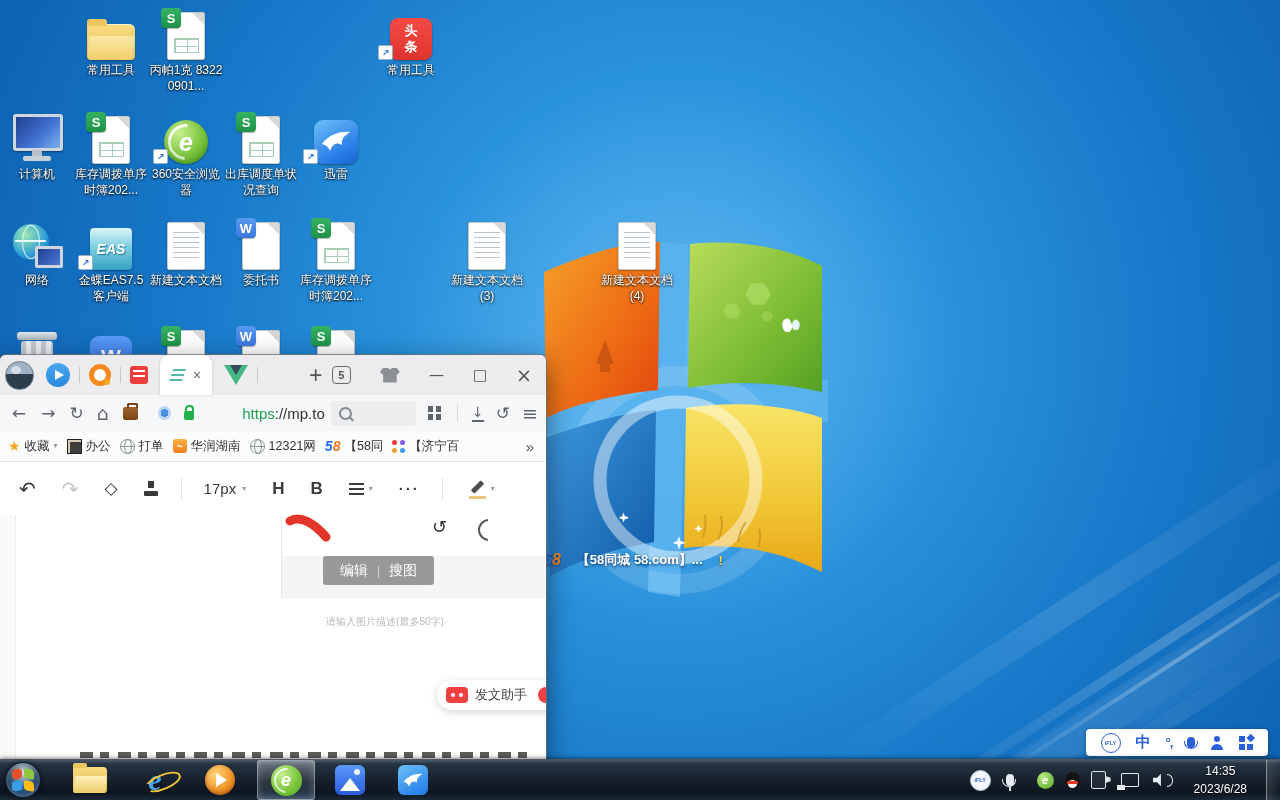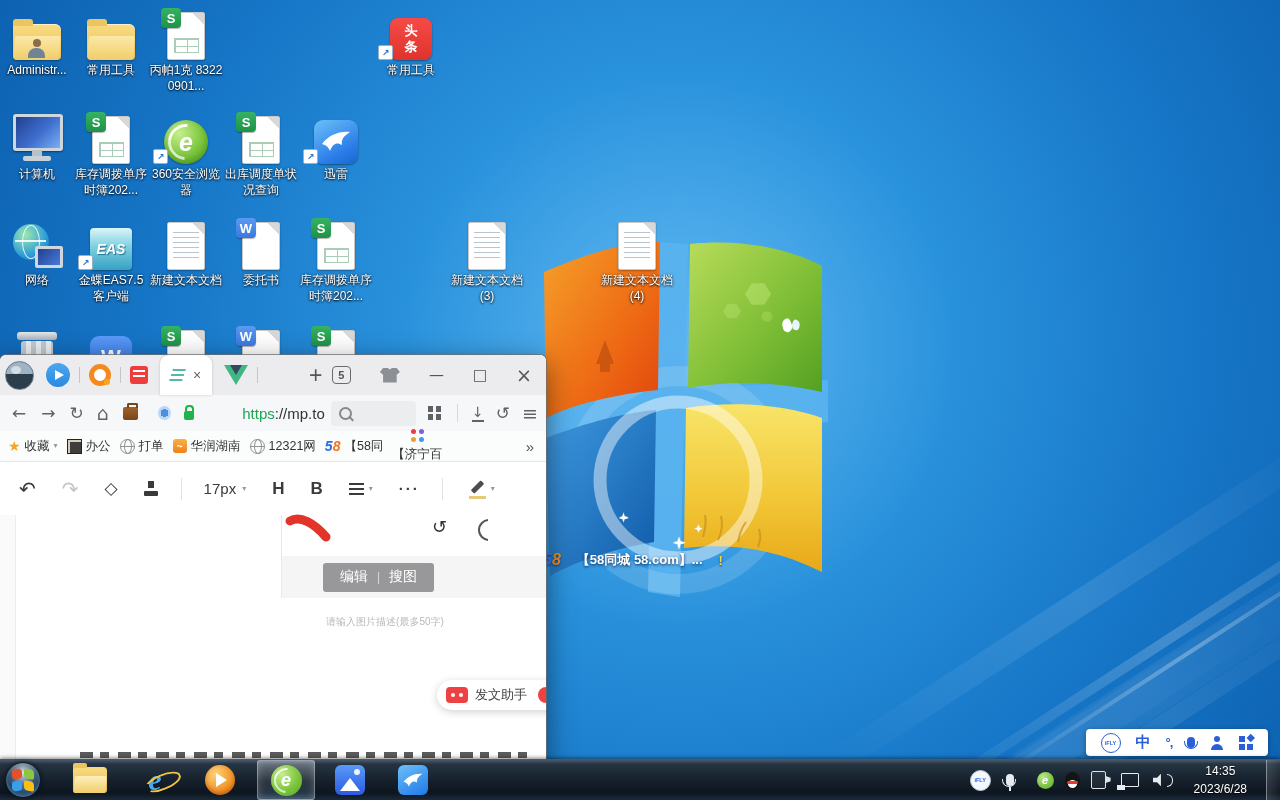--- a/index.html
+++ b/index.html
@@ -153,21 +153,21 @@
   .fsize{display:flex;align-items:center;gap:6px;font-size:15px;margin-left:22px;}
   .strong{font-weight:bold;font-size:17px;}
   .list-ic{width:15px;height:12px;background:repeating-linear-gradient(180deg,#3a3a3a 0 2px,transparent 2px 5px);}
   .more{font-weight:bold;letter-spacing:2px;font-size:15px;margin-left:26px;}
   .pen{width:16px;height:16px;position:relative;margin-left:26px;}
   .pen::before{content:"";position:absolute;left:6px;top:-1px;width:5px;height:14px;background:#4a4e52;border-radius:1px;transform:rotate(45deg);}
   .pen::after{content:"";position:absolute;left:0;bottom:-2px;width:17px;height:3px;background:#e8c87a;}
   .content{position:absolute;top:160px;left:0;right:0;bottom:0;background:#fff;}
   .gutter{position:absolute;left:0;top:0;bottom:0;width:15px;background:#fafafa;border-right:1px solid #ededee;}
   .imgblock{position:absolute;left:281px;top:0;width:265px;height:83px;background:#fff;border-left:1px solid #e8e8e8;}
-  .imgstrip{position:absolute;left:0;right:0;top:41px;height:42px;background:#f5f5f5;display:flex;align-items:center;}
+  .imgstrip{position:absolute;left:0;right:0;top:41px;height:42px;background:#f5f5f5;display:flex;align-items:flex-start;}
   .editbtn{margin-left:41px;width:111px;height:29px;background:#98989a;border-radius:3px;color:#fff;font-size:14px;
     display:flex;align-items:center;justify-content:center;gap:9px;}
   .editbtn .d{color:#d8d8d8;font-size:12px;}
   .img-undo{position:absolute;left:150px;top:1px;font-size:18px;color:#333;font-family:"DejaVu Sans",sans-serif;}
   .img-part{position:absolute;left:196px;top:4px;width:18px;height:18px;border:2px solid #555;border-radius:50%;clip-path:inset(0 55% 0 0);}
   .caption{position:absolute;left:281px;top:100px;width:208px;text-align:center;color:#b9b9b9;font-size:10px;}
   .para{position:absolute;left:79px;top:190px;color:#333;font-size:17px;}
   .clipline{position:absolute;left:80px;top:237px;width:452px;height:6px;opacity:.85;
     background:repeating-linear-gradient(90deg,#3f3f3f 0 13px,rgba(0,0,0,0) 13px 20px,#3f3f3f 20px 29px,rgba(0,0,0,0) 29px 38px);}
   .assist{position:absolute;left:437px;top:165px;width:120px;height:30px;background:#fff;border-radius:15px 0 0 15px;
@@ -294,28 +294,20 @@
   <div class="bfly"></div>
   <div class="streaks">
     <div class="streak" style="left:120px;top:250px;width:600px;height:26px;opacity:.16;"></div>
     <div class="streak" style="left:190px;top:290px;width:650px;height:10px;opacity:.28;"></div>
     <div class="streak" style="left:140px;top:330px;width:700px;height:46px;opacity:.10;"></div>
     <div class="streak" style="left:280px;top:310px;width:500px;height:4px;opacity:.42;"></div>
     <div class="streak" style="left:230px;top:370px;width:560px;height:18px;opacity:.12;"></div>
     <div class="streak" style="left:60px;top:410px;width:620px;height:34px;opacity:.08;"></div>
   </div>
 
-  <div class="dicon" style="left:0px;top:8px">
-    <div class="dglyph">
-        <div class="i-folder">
-          <div class="i-person"></div>
-        </div>
-      </div>
-    <div class="dlabel">Administr...</div>
-  </div>
   <div class="dicon" style="left:74px;top:8px">
     <div class="dglyph">
         <div class="i-folder"></div>
       </div>
     <div class="dlabel">常用工具</div>
   </div>
   <div class="dicon" style="left:149px;top:8px">
     <div class="dglyph">
         <div class="i-page">
           <span class="badge s">S</span>
@@ -544,21 +536,21 @@
         <span>华润湖南</span>
       </div>
       <div class="bm">
         <span class="bm-globe"></span>
         <span>12321网</span>
       </div>
       <div class="bm">
         <span class="bm-58"><span class="b5">5</span><span class="b8">8</span></span>
         <span>【58同</span>
       </div>
-      <div class="bm" style="margin-right:0;flex-direction:column;">
+      <div class="bm" style="margin-right:0;">
         <span class="bm-dots"></span>
         <span>【济宁百</span>
       </div>
       <span class="bm-more">»</span>
     </div>
 
     <div class="toolbar">
       <span class="tb">↶</span>
       <span class="tb dis tgap">↷</span>
       <span class="tb tgap" style="font-size:17px;">◇</span>

